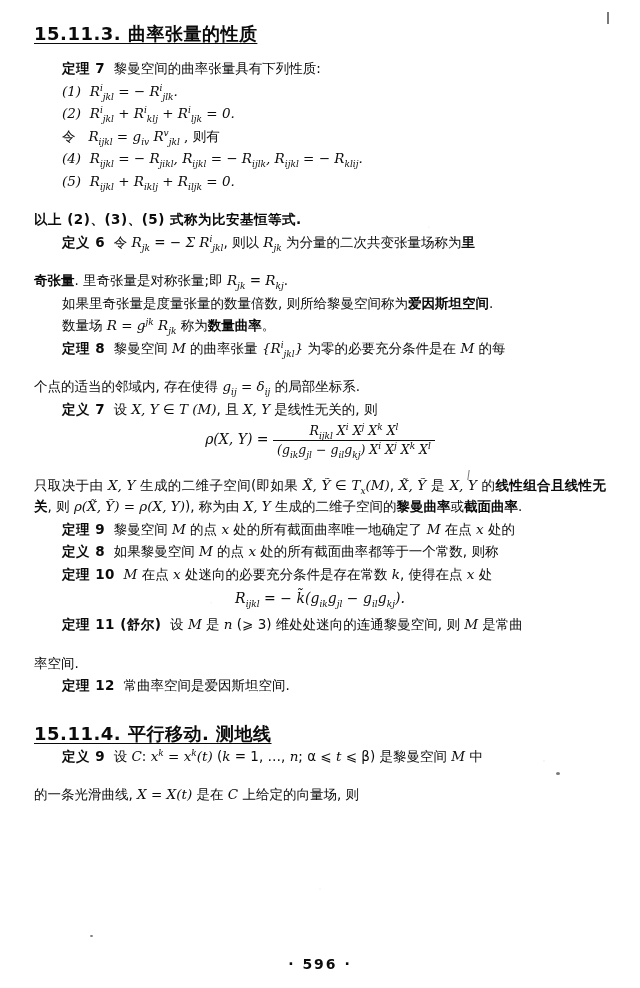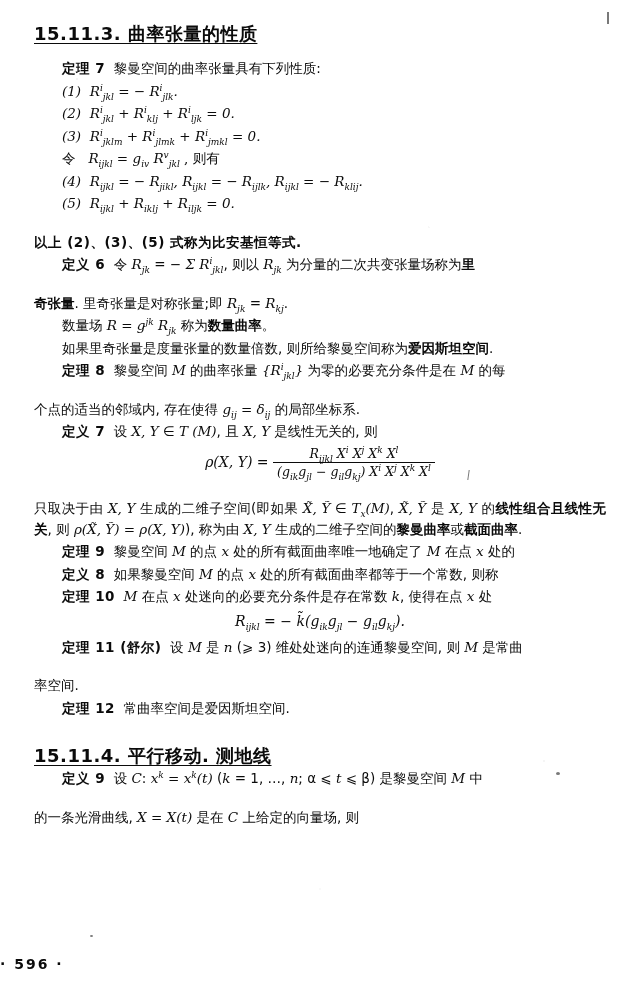--- a/index.html
+++ b/index.html
@@ -98,20 +98,21 @@
   sub, sup {
     font-size: 9px;
     line-height: 0;
   }
   .bold { font-weight: 700; }
   .pageno {
     position: absolute;
     left: 0;
     right: 0;
     bottom: 16px;
+    text-align: center;
     font-size: 14px;
     font-weight: 700;
     letter-spacing: 2px;
   }
   .blk { margin-bottom: 2px; }
 </style>
 </head>
 <body>
 
 <div class="page">
@@ -129,23 +130,20 @@
     <span>&nbsp;黎曼空间的曲率张量具有下列性质:</span>
   </p>
 
   <p class="indent blk">
     <span class="math">(1)&nbsp; R<sup>i</sup><sub>jkl</sub> = − R<sup>i</sup><sub>jlk</sub>.</span>
   </p>
   <p class="indent blk">
     <span class="math">(2)&nbsp; R<sup>i</sup><sub>jkl</sub> + R<sup>i</sup><sub>klj</sub> + R<sup>i</sup><sub>ljk</sub> = 0.</span>
   </p>
   <p class="indent blk">
-    <span class="math">(3)&nbsp; R<sup>i</sup><sub>jklm</sub> + R<sup>i</sup><sub>jlmk</sub> + R<sup>i</sup><sub>jmkl</sub> = 0.</span>
-  </p>
-  <p class="indent blk">
     <span class="mathup">令&nbsp;&nbsp;</span>
     <span class="math">R<sub>ijkl</sub> = g<sub>iv</sub> R<sup>v</sup><sub>jkl</sub></span>
     <span class="mathup">, 则有</span>
   </p>
   <p class="indent blk">
     <span class="math">(4)&nbsp; R<sub>ijkl</sub> = − R<sub>jikl</sub>, R<sub>ijkl</sub> = − R<sub>ijlk</sub>, R<sub>ijkl</sub> = − R<sub>klij</sub>.</span>
   </p>
   <p class="indent blk">
     <span class="math">(5)&nbsp; R<sub>ijkl</sub> + R<sub>iklj</sub> + R<sub>iljk</sub> = 0.</span>
   </p>
@@ -154,25 +152,25 @@
 
   <p class="indent blk">
     <span class="lead">定义 6</span>
     <span>&nbsp;令 <span class="math">R<sub>jk</sub></span> = − <span class="math">Σ</span> <span class="math">R<sup>i</sup><sub>jkl</sub></span>, 则以 <span class="math">R<sub>jk</sub></span> 为分量的二次共变张量场称为<span class="bold">里</span></span>
   </p>
   <p class="hang blk">
     <span class="bold">奇张量</span><span>. 里奇张量是对称张量;即 <span class="math">R<sub>jk</sub></span> = <span class="math">R<sub>kj</sub></span>.</span>
   </p>
 
   <p class="indent blk">
+    <span>如果里奇张量是度量张量的数量倍数, 则所给黎曼空间称为<span class="bold">爱因斯坦空间</span>.</span>
+  </p>
+
+  <p class="indent blk">
     <span>数量场 <span class="math">R = g<sup>jk</sup> R<sub>jk</sub></span> 称为<span class="bold">数量曲率</span>。</span>
-  </p>
-
-  <p class="indent blk">
-    <span>如果里奇张量是度量张量的数量倍数, 则所给黎曼空间称为<span class="bold">爱因斯坦空间</span>.</span>
   </p>
 
   <p class="indent blk">
     <span class="lead">定理 8</span>
     <span>&nbsp;黎曼空间 <span class="math">M</span> 的曲率张量 <span class="math">{R<sup>i</sup><sub>jkl</sub>}</span> 为零的必要充分条件是在 <span class="math">M</span> 的每</span>
   </p>
   <p class="hang blk">
     <span>个点的适当的邻域内, 存在使得 <span class="math">g<sub>ij</sub> = δ<sub>ij</sub></span> 的局部坐标系.</span>
   </p>
 

